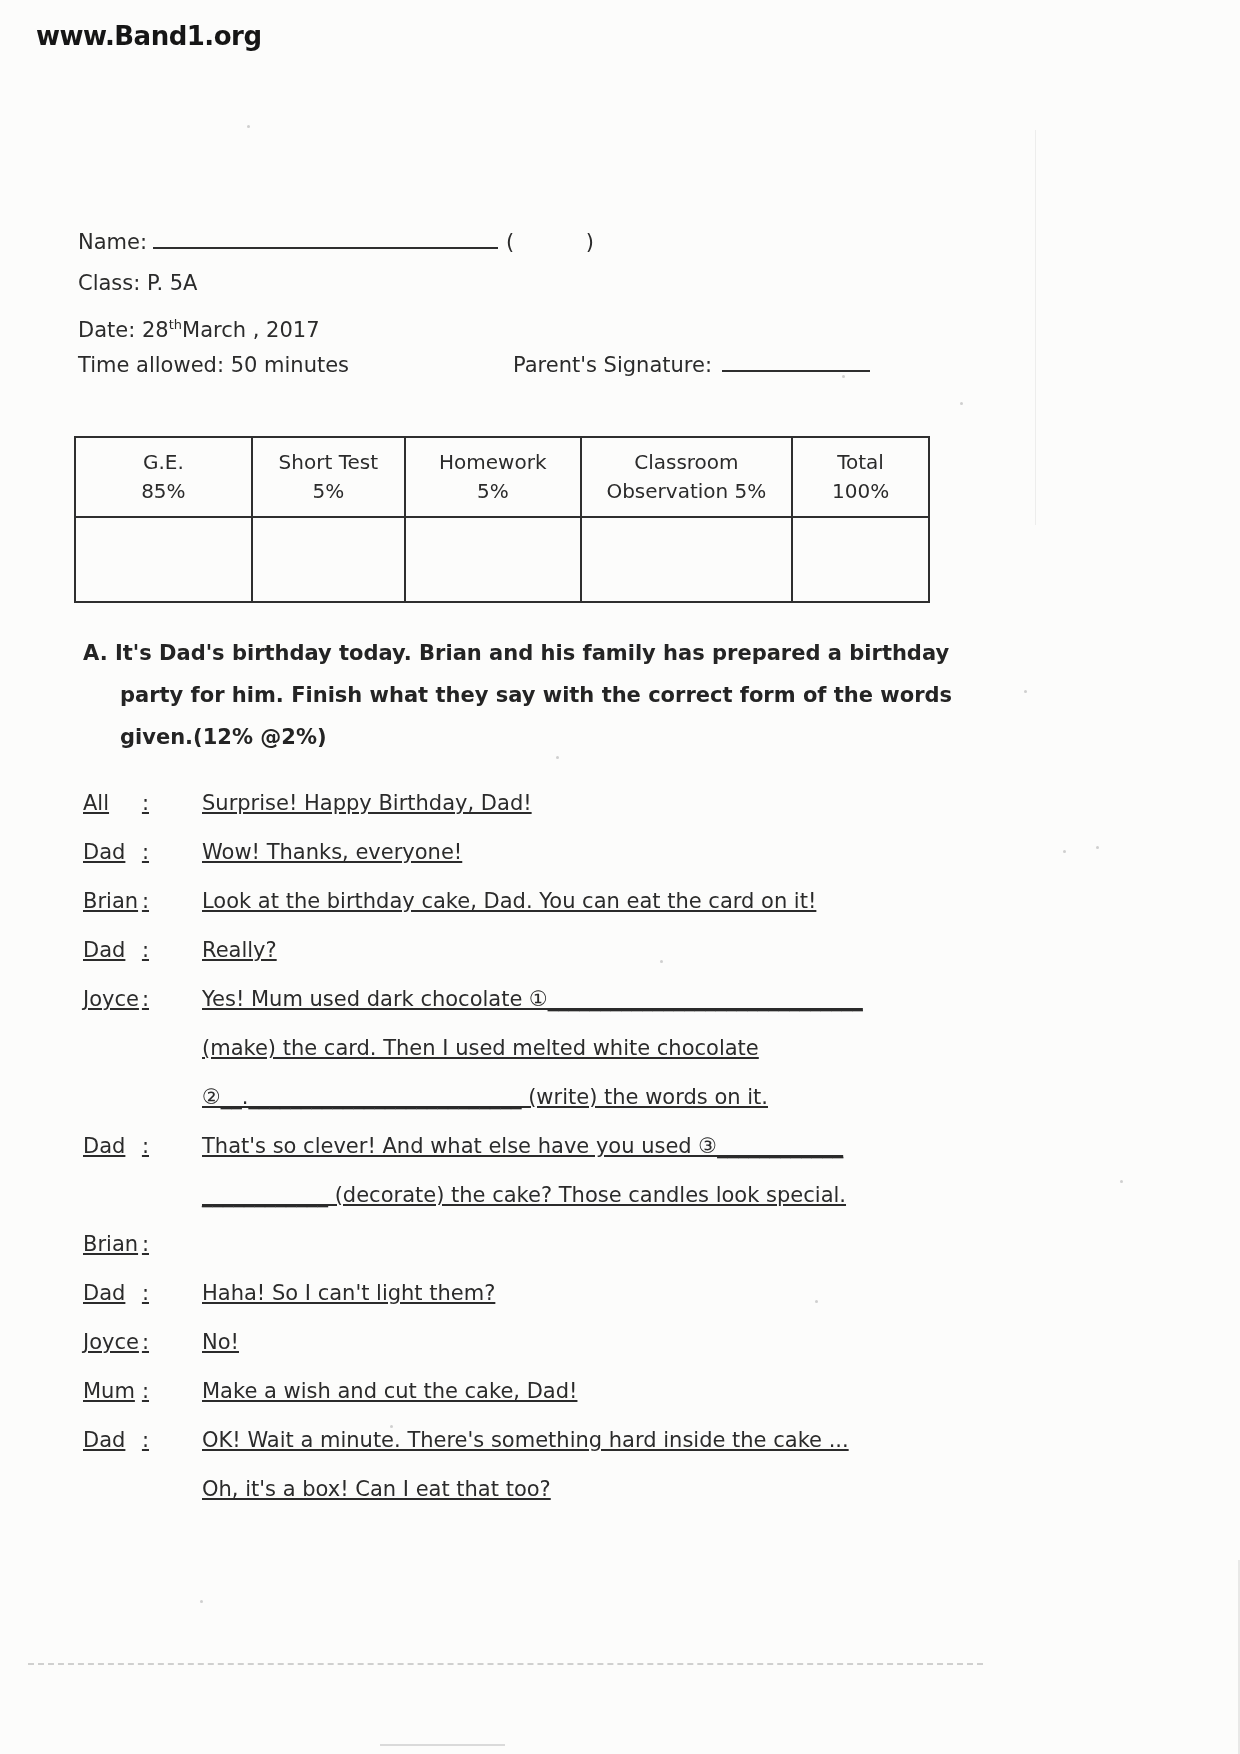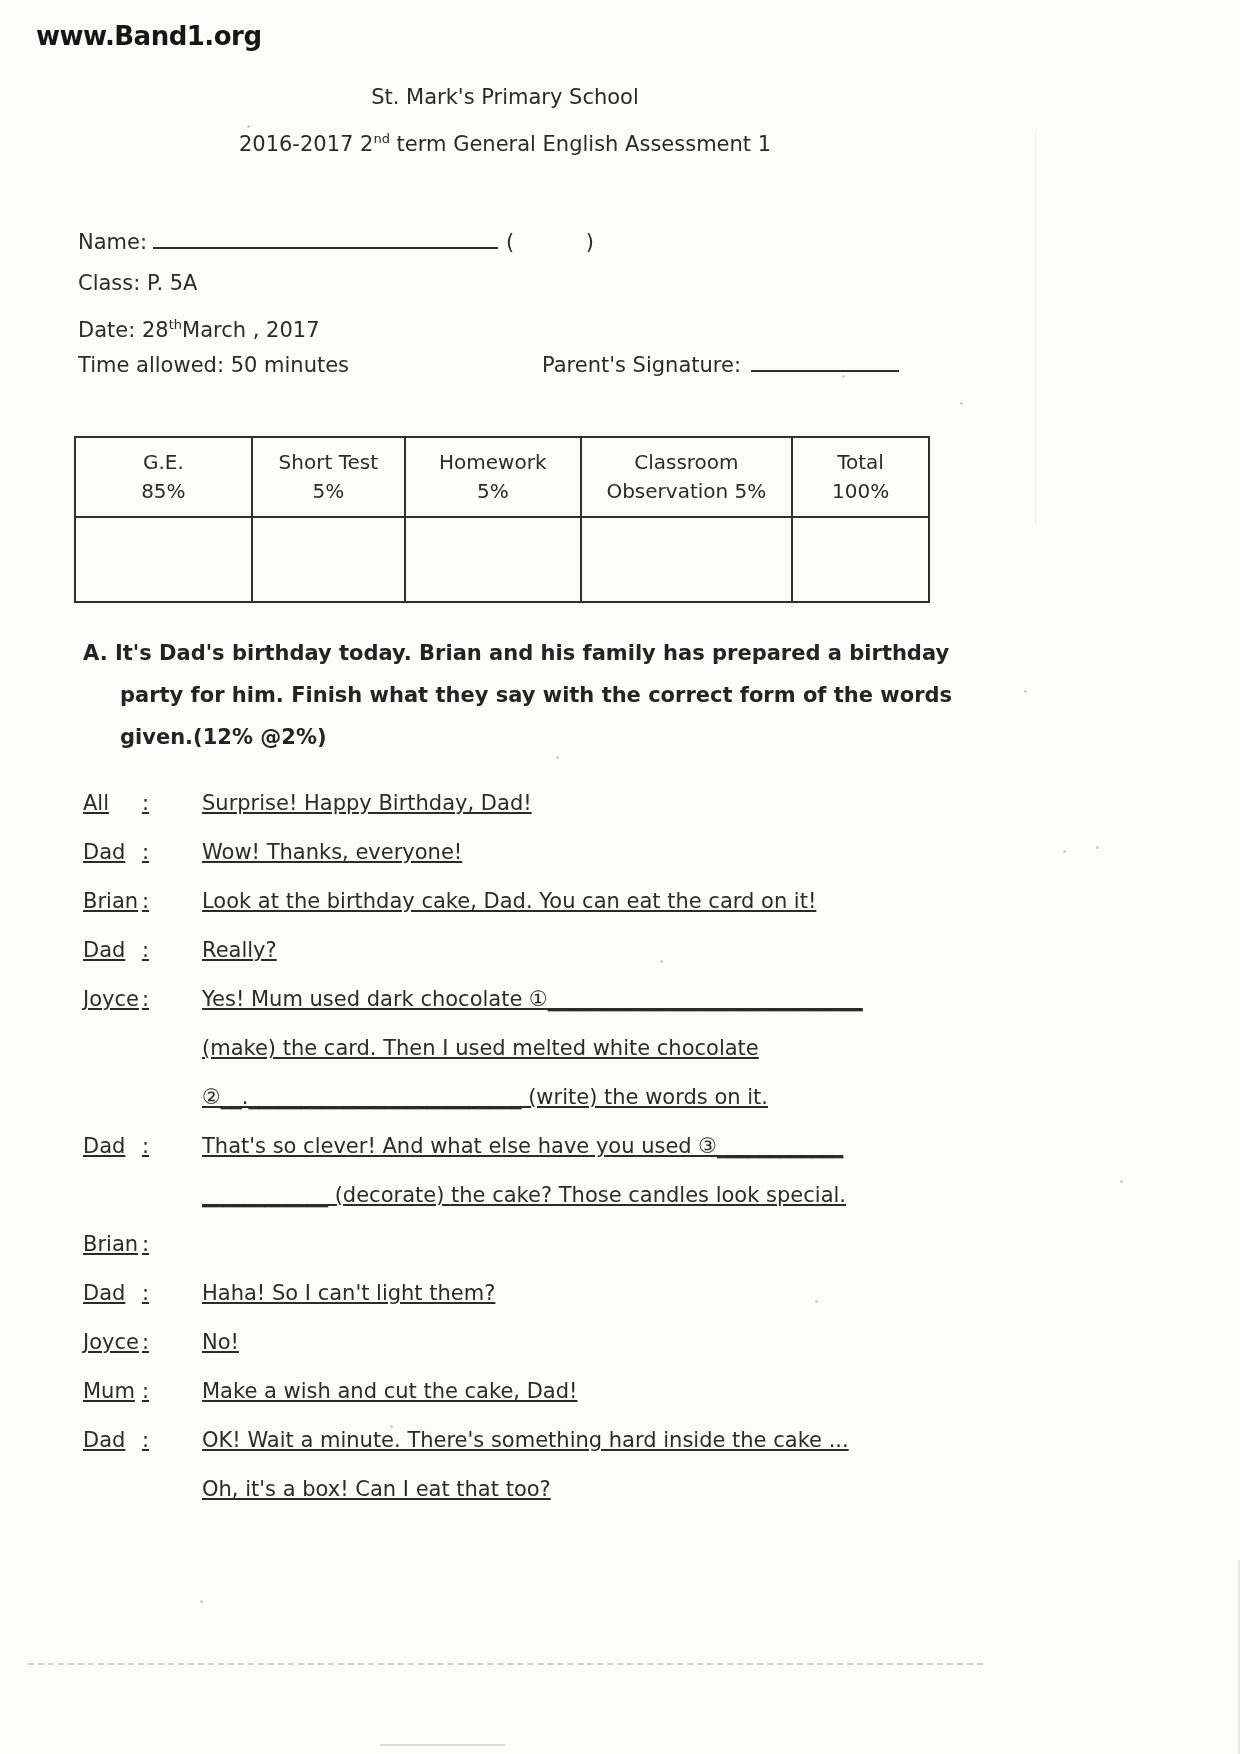--- a/index.html
+++ b/index.html
@@ -27,21 +27,21 @@
     font-weight: 500;
   }
   sup { font-size: 13px; vertical-align: super; }
 
   
   .info-block { position: absolute; left: 78px; top: 222px; width: 1100px; font-size: 21px; color: #2b2b2b; }
   .info-row { position: relative; height: 41px; line-height: 41px; }
   .blank-line { display: inline-block; border-bottom: 2px solid #2e2e2e; vertical-align: baseline; }
   .name-blank { width: 345px; margin-left: 6px; }
   .paren { letter-spacing: 2px; margin-left: 8px; white-space: pre; }
-  .sig-field { position: absolute; left: 464px; top: 0; text-align: right; }
+  .sig-field { position: absolute; left: 435px; top: 0; text-align: right; }
   .sig-blank { width: 148px; margin-left: 10px; }
 
   
   .score-table {
     position: absolute; left: 74px; top: 436px; width: 856px; height: 154px;
     border-collapse: collapse; table-layout: fixed;
     font-size: 20px; color: #2b2b2b;
   }
   .score-table td {
     border: 2px solid #2f2f2f; text-align: center; vertical-align: middle;
@@ -74,24 +74,20 @@
   .edge-mark { position: absolute; right: 0; top: 1560px; width: 2px; height: 194px; background: #e8e8e7; }
   .speck { position: absolute; width: 3px; height: 3px; border-radius: 50%; background: #9a9a9a; opacity: 0.45; }
 </style>
 </head>
 <body>
 
 <div class="page">
 
   <div class="watermark">www.Band1.org</div>
 
-  <div class="title-block">
-    <div>St. Mark's Primary School</div>
-    <div><span>2016-2017 2</span><sup>nd</sup><span> term General English Assessment 1</span></div>
-  </div>
 
   <div class="info-block">
     <div class="info-row">
       <span>Name:</span><span class="blank-line name-blank"></span><span class="paren">(        )</span>
     </div>
     <div class="info-row">
       <span>Class: P. 5A</span>
     </div>
     <div class="info-row">
       <span>Date: 28</span><sup>th</sup><span>March , 2017</span>

